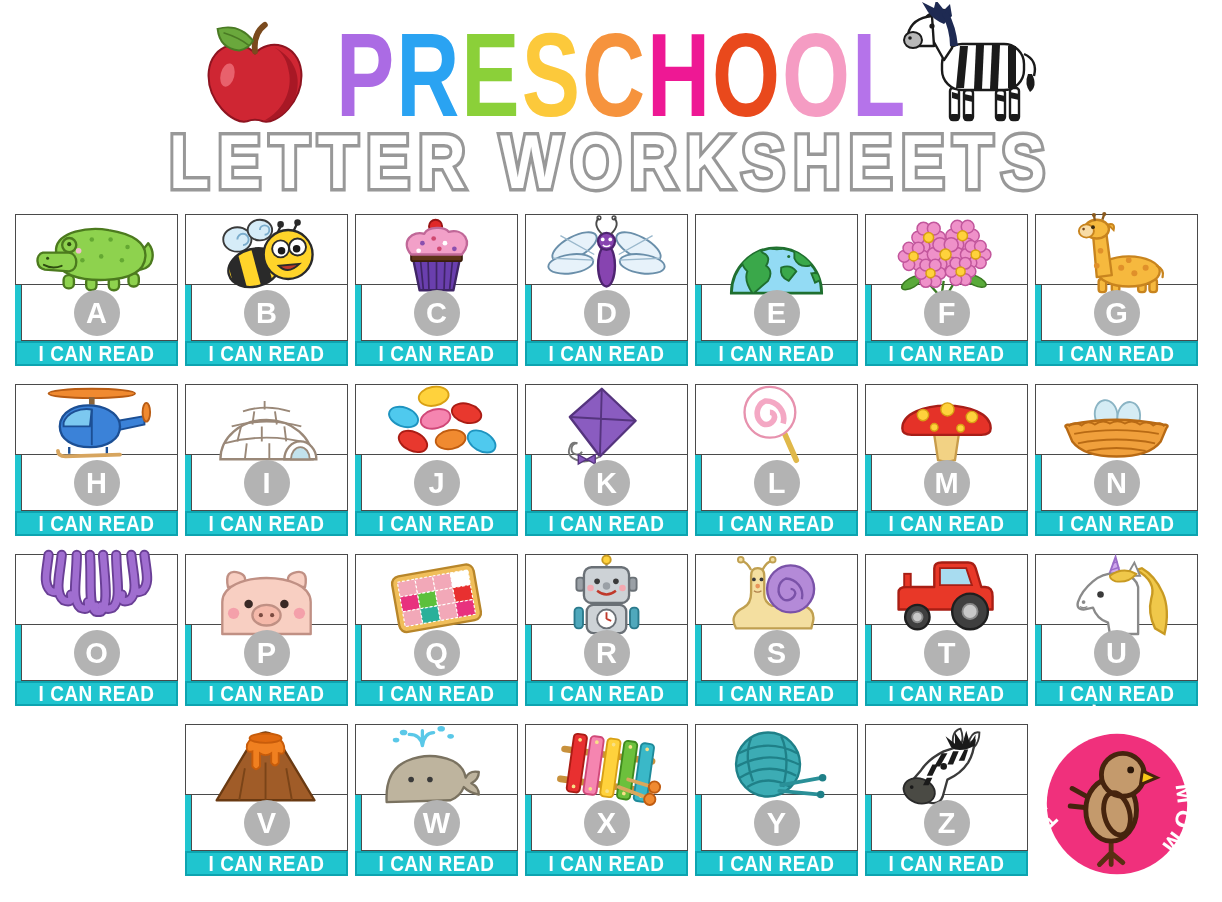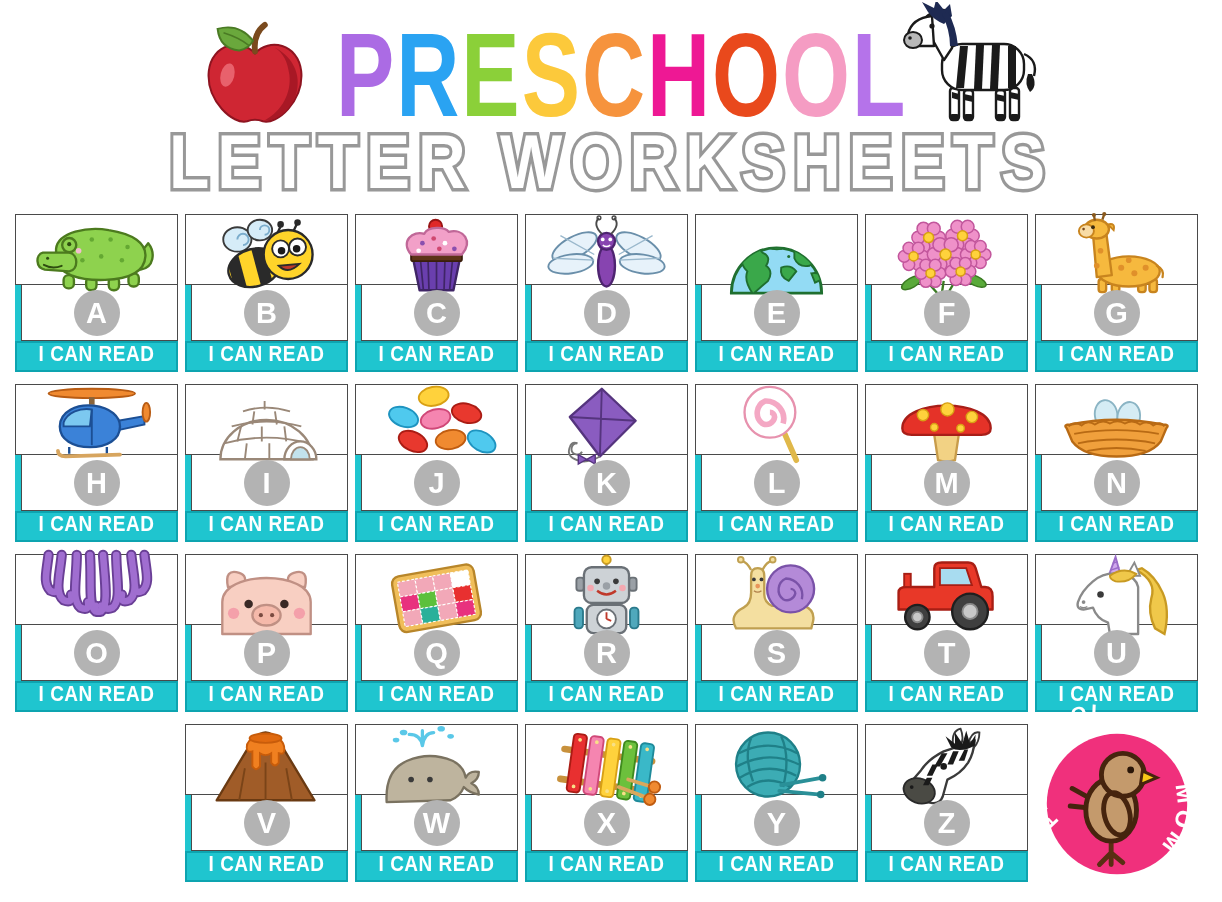--- a/index.html
+++ b/index.html
@@ -21,21 +21,21 @@
   .card{position:relative;width:163px;height:158px;}
   .imgbox{position:relative;height:71px;background:#fff;border:1.5px solid var(--cb);box-sizing:border-box;z-index:2;}
   .art{position:absolute;left:2px;right:2px;top:0;bottom:-10px;display:flex;align-items:flex-end;justify-content:center;pointer-events:none;}
   .art svg{width:100%;height:100%;}
   .strip{position:relative;height:56px;background:var(--teal);}
   .strip-in{position:absolute;top:0;bottom:0;left:6px;right:0;background:#fff;
             border:1.5px solid var(--cb);border-top:none;box-sizing:border-box;}
   .badge{position:absolute;left:50%;top:50%;transform:translate(-50%,-50%);width:46px;height:46px;border-radius:50%;
          background:var(--circle);color:#fff;font-size:29px;font-weight:bold;
          display:flex;align-items:center;justify-content:center;z-index:3;}
-  .banner{height:31px;background:var(--teal);border:2px solid var(--tealdk);box-sizing:border-box;
+  .banner{height:25px;background:var(--teal);border:2px solid var(--tealdk);box-sizing:border-box;
           display:flex;align-items:flex-start;justify-content:center;color:#fff;}
   .banner span{font-weight:bold;font-size:19px;letter-spacing:.5px;transform:scaleY(1.12);display:inline-block;}
   .logocell{position:relative;width:163px;height:158px;display:flex;align-items:center;justify-content:center;}
   .logocell svg{width:156px;height:156px;margin-top:6px;}
 </style>
 </head>
 <body>
 
 <div class="page">
   <div class="header">

